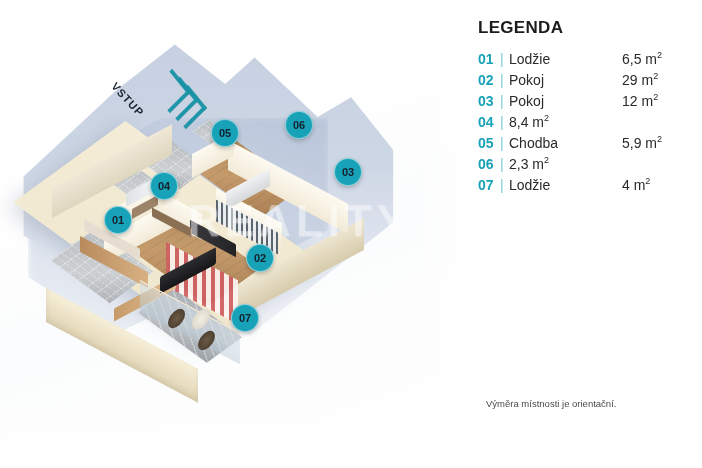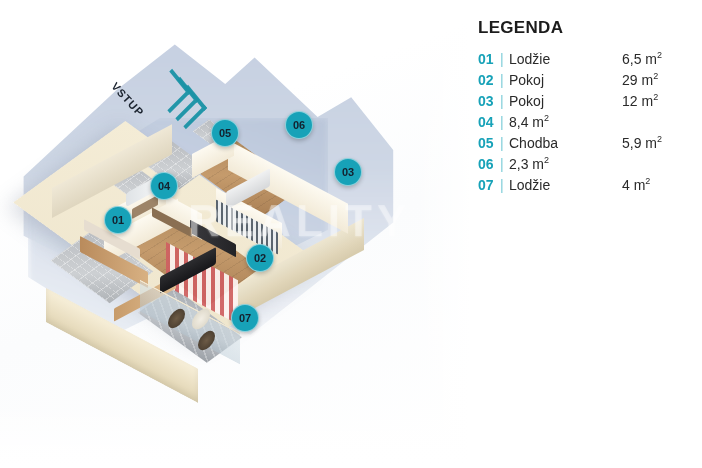--- a/index.html
+++ b/index.html
@@ -341,15 +341,16 @@
 
       <div class="legend-row">
         <span class="lg-num">07</span>
         <span class="lg-sep">|</span>
         <span class="lg-name">Lodžie</span>
         <span class="lg-area"><span>4 m</span><sup>2</sup></span>
       </div>
 
     </div>
 
+    <div class="legend-note">Výměra místnosti je orientační.</div>
   </div>
 
 </div>
 
 </body></html>

